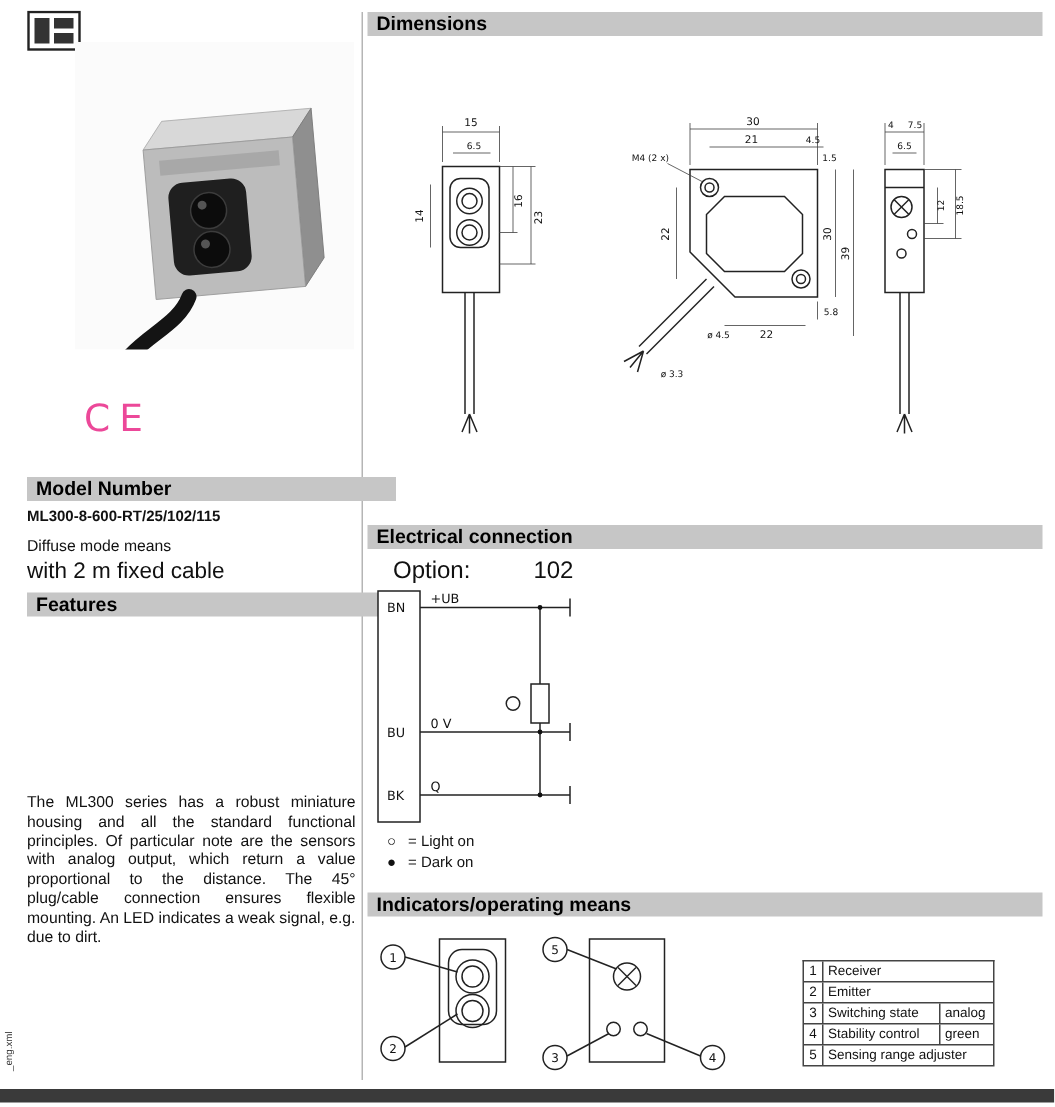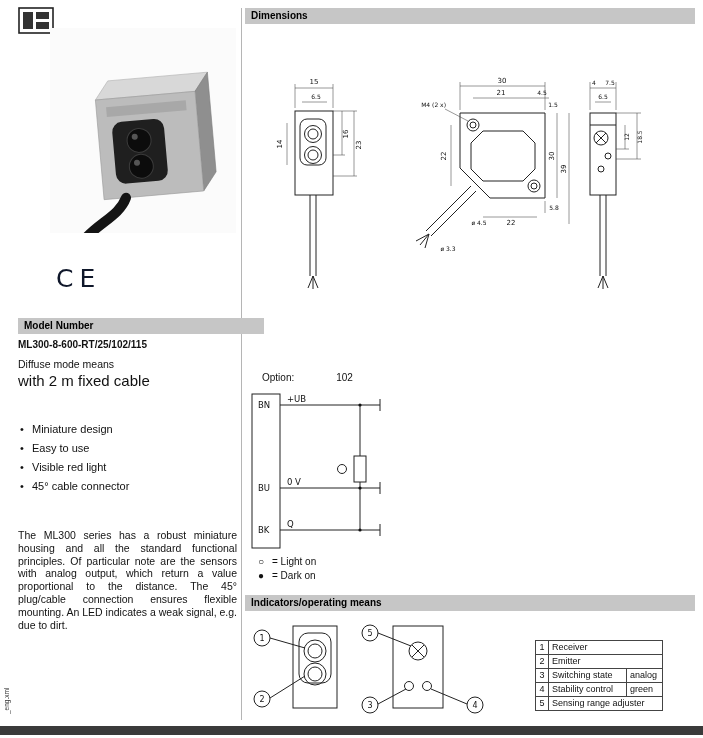--- a/index.html
+++ b/index.html
@@ -3,45 +3,45 @@
 <meta charset="utf-8">
 <style>
   * { margin:0; padding:0; box-sizing:border-box; }
   html,body { background:#ffffff; }
   body { font-family:"Liberation Sans","DejaVu Sans",sans-serif; color:#111; }
   .page { position:relative; width:703px; height:738px; background:#fff; overflow:hidden; }
 
   .divider { position:absolute; left:241px; top:8px; width:1px; height:712px; background:#b5b5b5; }
   .footer-bar { position:absolute; left:0; top:726px; width:703px; height:9px; background:#3a3a3a; }
 
-  .bar { position:absolute; height:16px; background:#c6c6c6; font-size:10px; font-weight:bold; line-height:16px; padding-left:6px; color:#000; }
+  .bar { position:absolute; height:16px; background:#c6c6c6; font-size:13px; font-weight:bold; line-height:16px; padding-left:6px; color:#000; }
   .bar-left { left:18px; width:246px; }
   .bar-right { left:245px; width:450px; }
 
   .logo-box { position:absolute; left:18px; top:7px; }
   .photo-box { position:absolute; left:50px; top:28px; }
-  .ce-mark { position:absolute; left:56px; top:264px; font-size:25px; letter-spacing:6px; color:#0f172a; font-family:"DejaVu Sans",sans-serif; }
+  .ce-mark { position:absolute; left:56px; top:264px; font-size:25px; letter-spacing:6px; color:#ec4899; font-family:"DejaVu Sans",sans-serif; }
 
   .model-number { position:absolute; left:18px; top:339px; font-size:10px; font-weight:bold; }
   .model-desc0 { position:absolute; left:18px; top:358px; font-size:10.5px; }
   .model-desc1 { position:absolute; left:18px; top:372px; font-size:15px; }
 
   .features-list { position:absolute; left:18px; top:420px; width:219px; font-size:11px; list-style:none; }
   .features-list li { line-height:19px; padding-left:14px; position:relative; }
   .features-list li::before { content:"•"; position:absolute; left:2px; }
 
   .product-text { position:absolute; left:18px; top:529px; width:219px; font-size:10.5px; line-height:12.8px; text-align:justify; }
 
   .side-text { position:absolute; left:3px; top:714px; font-size:6.5px; color:#333; transform:rotate(-90deg); transform-origin:0 0; white-space:nowrap; }
 
   .dims-svg { position:absolute; left:245px; top:28px; }
   .elec-svg { position:absolute; left:245px; top:390px; }
   .ind-svg  { position:absolute; left:245px; top:618px; }
 
-  .option-row { position:absolute; left:262px; top:372px; font-size:10px; }
+  .option-row { position:absolute; left:262px; top:372px; font-size:16px; }
   .option-row .opt-val { margin-left:42px; }
 
   .legend { position:absolute; left:258px; top:555px; font-size:10px; }
   .legend-row { line-height:14px; }
   .legend-sym { display:inline-block; width:14px; }
 
   .ind-table { position:absolute; left:535px; top:640px; width:128px; border:1px solid #444; border-bottom:none; font-size:9px; background:#fff; }
   .ind-row { display:flex; height:14px; line-height:13px; border-bottom:1px solid #444; }
   .ind-num { width:13px; border-right:1px solid #444; text-align:center; flex:none; }
   .ind-label { flex:1; padding-left:3px; white-space:nowrap; overflow:hidden; }
@@ -90,26 +90,21 @@
     </svg>
   </div>
 
   <div class="ce-mark">CE</div>
 
   <div class="bar bar-left" style="top:318px">Model Number</div>
   <div class="model-number">ML300-8-600-RT/25/102/115</div>
   <div class="model-desc0">Diffuse mode means</div>
   <div class="model-desc1">with 2 m fixed cable</div>
 
-  <ul class="features-list">
-    <li>Miniature design</li>
-    <li>Easy to use</li>
-    <li>Visible red light</li>
-    <li>45° cable connector</li>
-  </ul>
+  <div class="bar bar-left" style="top:395px">Features</div>
 
   <div class="product-text">The ML300 series has a robust miniature housing and all the standard functional principles. Of particular note are the sensors with analog output, which return a value proportional to the distance. The 45° plug/cable connection ensures flexible mounting. An LED indicates a weak signal, e.g. due to dirt.</div>
 
   <div class="side-text">_eng.xml</div>
 
   <div class="bar bar-right" style="top:8px">Dimensions</div>
 
   <svg class="dims-svg" width="458" height="318" viewBox="0 0 458 318">
 
     <g>
@@ -195,20 +190,21 @@
       <line class="dim-ln" x1="371" y1="121" x2="384" y2="121"></line>
       <line class="dim-ln" x1="371" y1="131" x2="396" y2="131"></line>
       <text class="dtext dtext-s" x="349" y="57">4</text>
       <text class="dtext dtext-s" x="365" y="57">7.5</text>
       <text class="dtext dtext-s" x="358" y="71">6.5</text>
       <text class="dtext dtext-s" transform="rotate(-90 384 109)" x="384" y="109">12</text>
       <text class="dtext dtext-s" transform="rotate(-90 397 109)" x="397" y="109">18.5</text>
     </g>
   </svg>
 
+  <div class="bar bar-right" style="top:350px">Electrical connection</div>
 
   <div class="option-row">
     <span>Option:</span><span class="opt-val">102</span>
   </div>
 
   <svg class="elec-svg" width="200" height="168" viewBox="0 0 200 168">
     <g class="body-ln">
       <rect x="7" y="4" width="28" height="154" fill="#fff"></rect>
       <line x1="35" y1="15" x2="135" y2="15"></line>
       <line x1="35" y1="98" x2="135" y2="98"></line>

